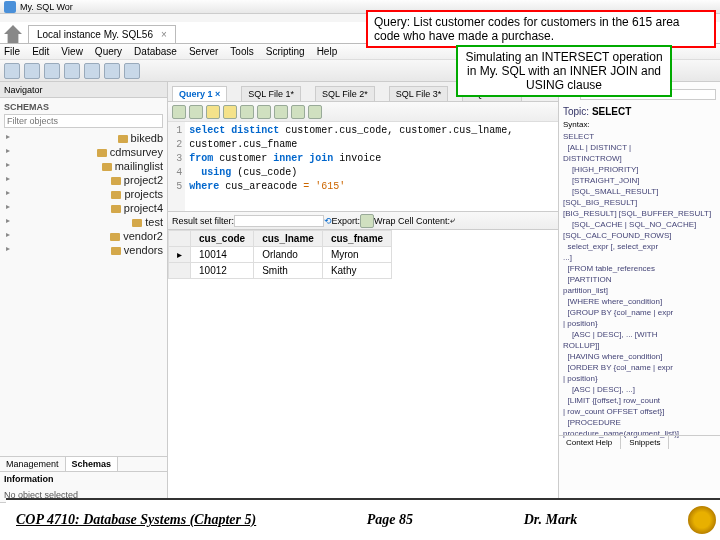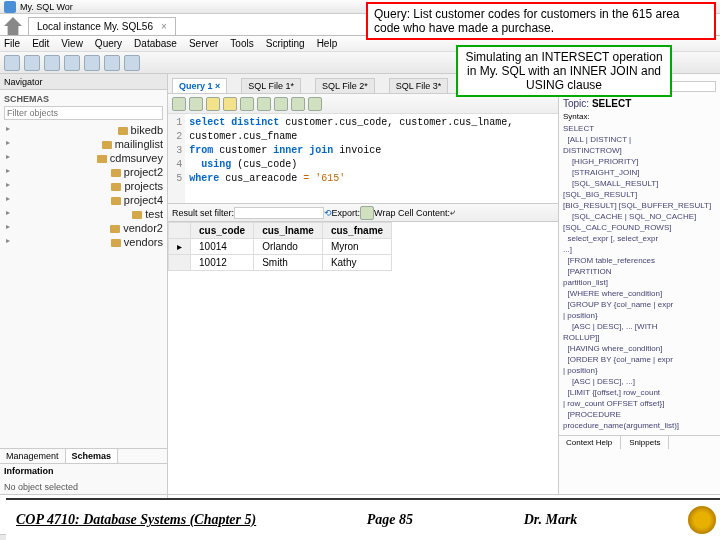--- a/index.html
+++ b/index.html
@@ -1,24 +1,24 @@
 <!DOCTYPE html>
 <html><head>
 <meta charset="utf-8">
 <style>
 * { box-sizing: border-box; margin: 0; padding: 0; }
 body { font-family: Arial, sans-serif; font-size: 10px; background: #fff; width: 720px; height: 540px; position: relative; overflow: hidden; }
 .slide { width: 720px; height: 540px; position: relative; }
 .callout { position: absolute; background: #fff; border: 1px solid #000; padding: 3px 6px; font-size: 12px; z-index: 20; }
-.callout.red { border: 2px solid red; top: 2px; left: 366px; width: 350px; }
+.callout.red { border: 2px solid red; top: 10px; left: 366px; width: 350px; }
 .callout.green { border: 2px solid #0a0; top: 45px; left: 456px; width: 216px; text-align: center; }
 .workbench { position: absolute; top: 0; left: 0; width: 720px; height: 495px; background: #f5f5f5; }
 .titlebar { height: 14px; background: linear-gradient(#fdfdfd,#e8e8e8); border-bottom: 1px solid #ccc; display: flex; align-items: center; padding: 0 4px; font-size: 9px; }
 .titlebar-icon { width: 12px; height: 12px; background: #4a90d9; margin-right: 4px; border-radius: 2px; }
-.tabs-row { height: 22px; background: #fff; border-bottom: 1px solid #bbb; display: flex; align-items: flex-end; padding-left: 4px; }
+.tabs-row { height: 22px; background: #fff; border-bottom: 1px solid #bbb; display: flex; align-items: flex-end; padding-left: 4px; margin-top: 8px; }
 .home-icon { width: 18px; height: 18px; background: #888; margin-right: 6px; clip-path: polygon(50% 0,100% 50%,80% 50%,80% 100%,20% 100%,20% 50%,0 50%); }
 .conn-tab { background: #fff; border: 1px solid #bbb; border-bottom: none; padding: 3px 8px; font-size: 10px; display: flex; align-items: center; }
 .menubar { height: 16px; background: linear-gradient(#fdfdfd,#f0f0f0); border-bottom: 1px solid #ddd; display: flex; align-items: center; padding: 0 4px; font-size: 10px; }
 .menubar span { margin-right: 12px; cursor: pointer; }
 .maintoolbar { height: 22px; background: linear-gradient(#f8f8f8,#e8e8e8); border-bottom: 1px solid #ccc; display: flex; align-items: center; padding: 0 4px; gap: 4px; }
 .tb-icon { width: 16px; height: 16px; background: #c8d8e8; border: 1px solid #9ab; border-radius: 2px; }
 .body-row { display: flex; height: 420px; }
 .navigator { width: 168px; border-right: 1px solid #ccc; background: #f9f9f9; display: flex; flex-direction: column; }
 .nav-header { height: 16px; background: #e8e8e8; border-bottom: 1px solid #ccc; padding: 2px 4px; font-size: 9px; display: flex; justify-content: space-between; align-items: center; }
 .nav-schemas { padding: 2px 4px; }
@@ -111,22 +111,22 @@
     <div class="body-row">
       <div class="navigator">
         <div class="nav-header">
           <span>Navigator</span>
         </div>
         <div class="nav-schemas">
           <div class="nav-schemas-title">SCHEMAS</div>
           <input class="filter-box" placeholder="Filter objects" style="">
           <ul class="schema-list">
             <li><span class="db-icon"></span><span>bikedb</span></li>
+            <li><span class="db-icon"></span><span>cdmsurvey</span></li>
             <li><span class="db-icon"></span><span>mailinglist</span></li>
-            <li><span class="db-icon"></span><span>cdmsurvey</span></li>
             <li><span class="db-icon"></span><span>project2</span></li>
             <li><span class="db-icon"></span><span>projects</span></li>
             <li><span class="db-icon"></span><span>project4</span></li>
             <li><span class="db-icon"></span><span>test</span></li>
             <li><span class="db-icon"></span><span>vendor2</span></li>
             <li><span class="db-icon"></span><span>vendors</span></li>
           </ul>
         </div>
         <div class="nav-tabs">
           <div>Management</div>

